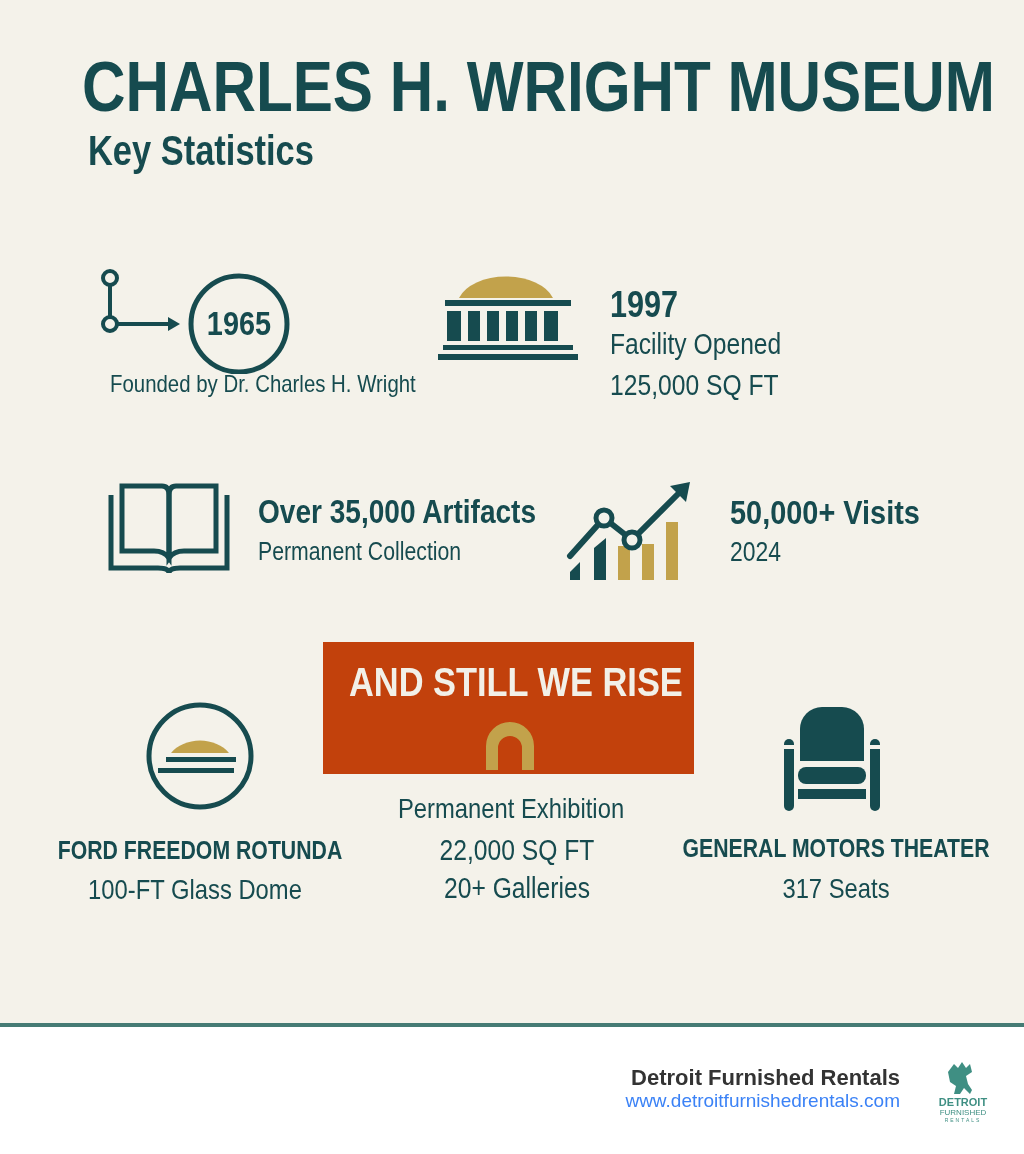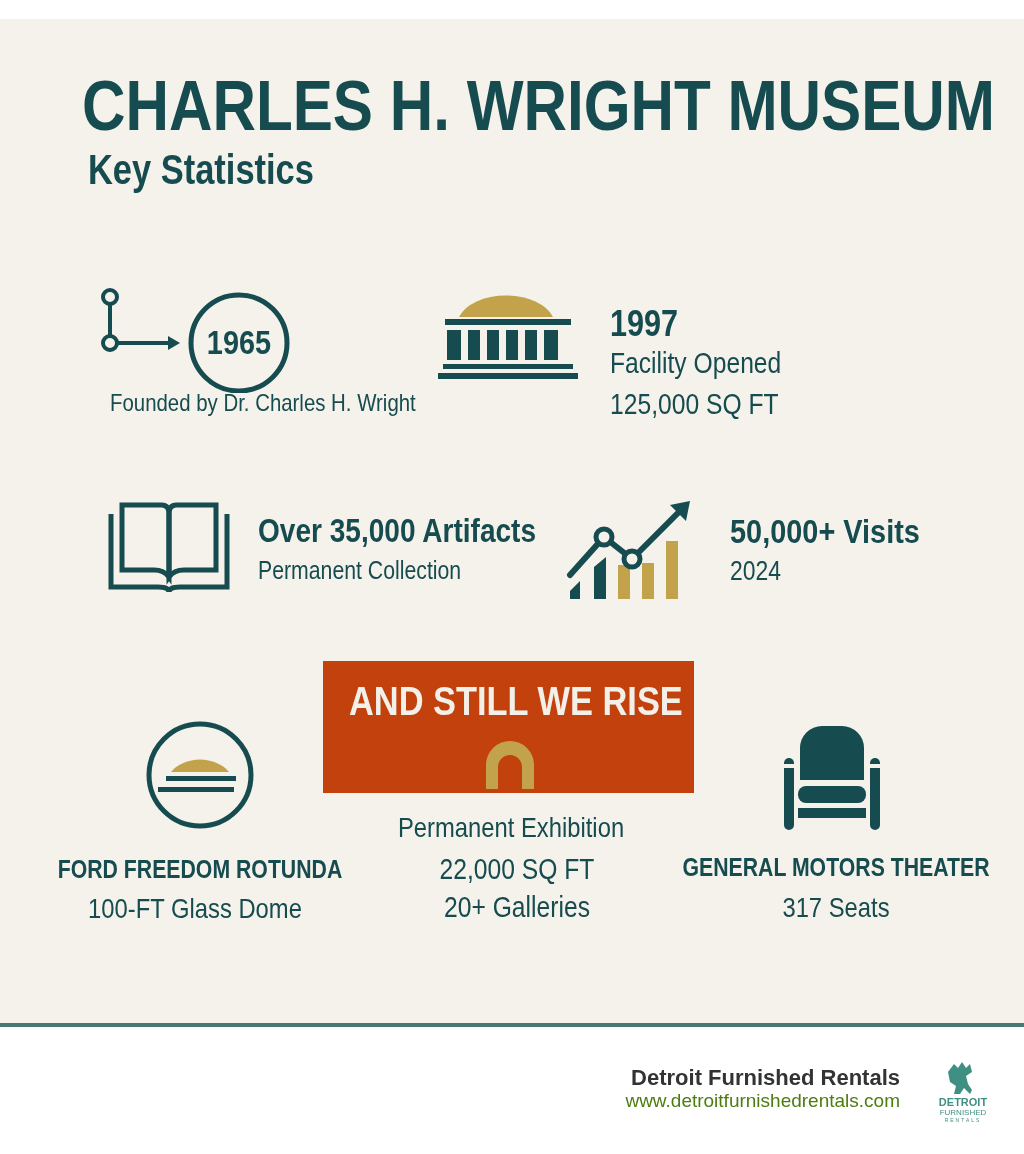--- a/index.html
+++ b/index.html
@@ -7,21 +7,20 @@
     body {
       background: #ffffff;
       font-family: "Liberation Sans", "DejaVu Sans", sans-serif;
       color: #154b4d;
       position: relative;
     }
     .poster {
       position: absolute; left: 0; top: 0;
       width: 1024px; height: 1024px;
       background: #f4f2ea;
-      margin-top: 19px;
     }
     .divider {
       position: absolute; left: 0; top: 1023px;
       width: 1024px; height: 4px;
       background: #457b74;
     }
     .footer {
       position: absolute; left: 0; top: 1027px;
       width: 1024px; height: 127px;
       background: #ffffff;
@@ -58,21 +57,21 @@
       transform: scaleX(0.86); transform-origin: center top;
       white-space: nowrap; line-height: 1;
     }
     .footer-brand {
       position: absolute; right: 124px; top: 40px;
       font-size: 22px; font-weight: bold; color: #333333;
       white-space: nowrap; line-height: 1;
     }
     .footer-url {
       position: absolute; right: 124px; top: 64px;
-      font-size: 19px; color: #4d7c0f;
+      font-size: 19px; color: #3b82f6;
       white-space: nowrap; line-height: 1;
     }
     .logo { position: absolute; left: 936px; top: 1060px; width: 54px; height: 68px; }
   </style>
 </head>
 <body>
 
 <div class="poster">
 
   <div class="title">CHARLES H. WRIGHT MUSEUM</div>

